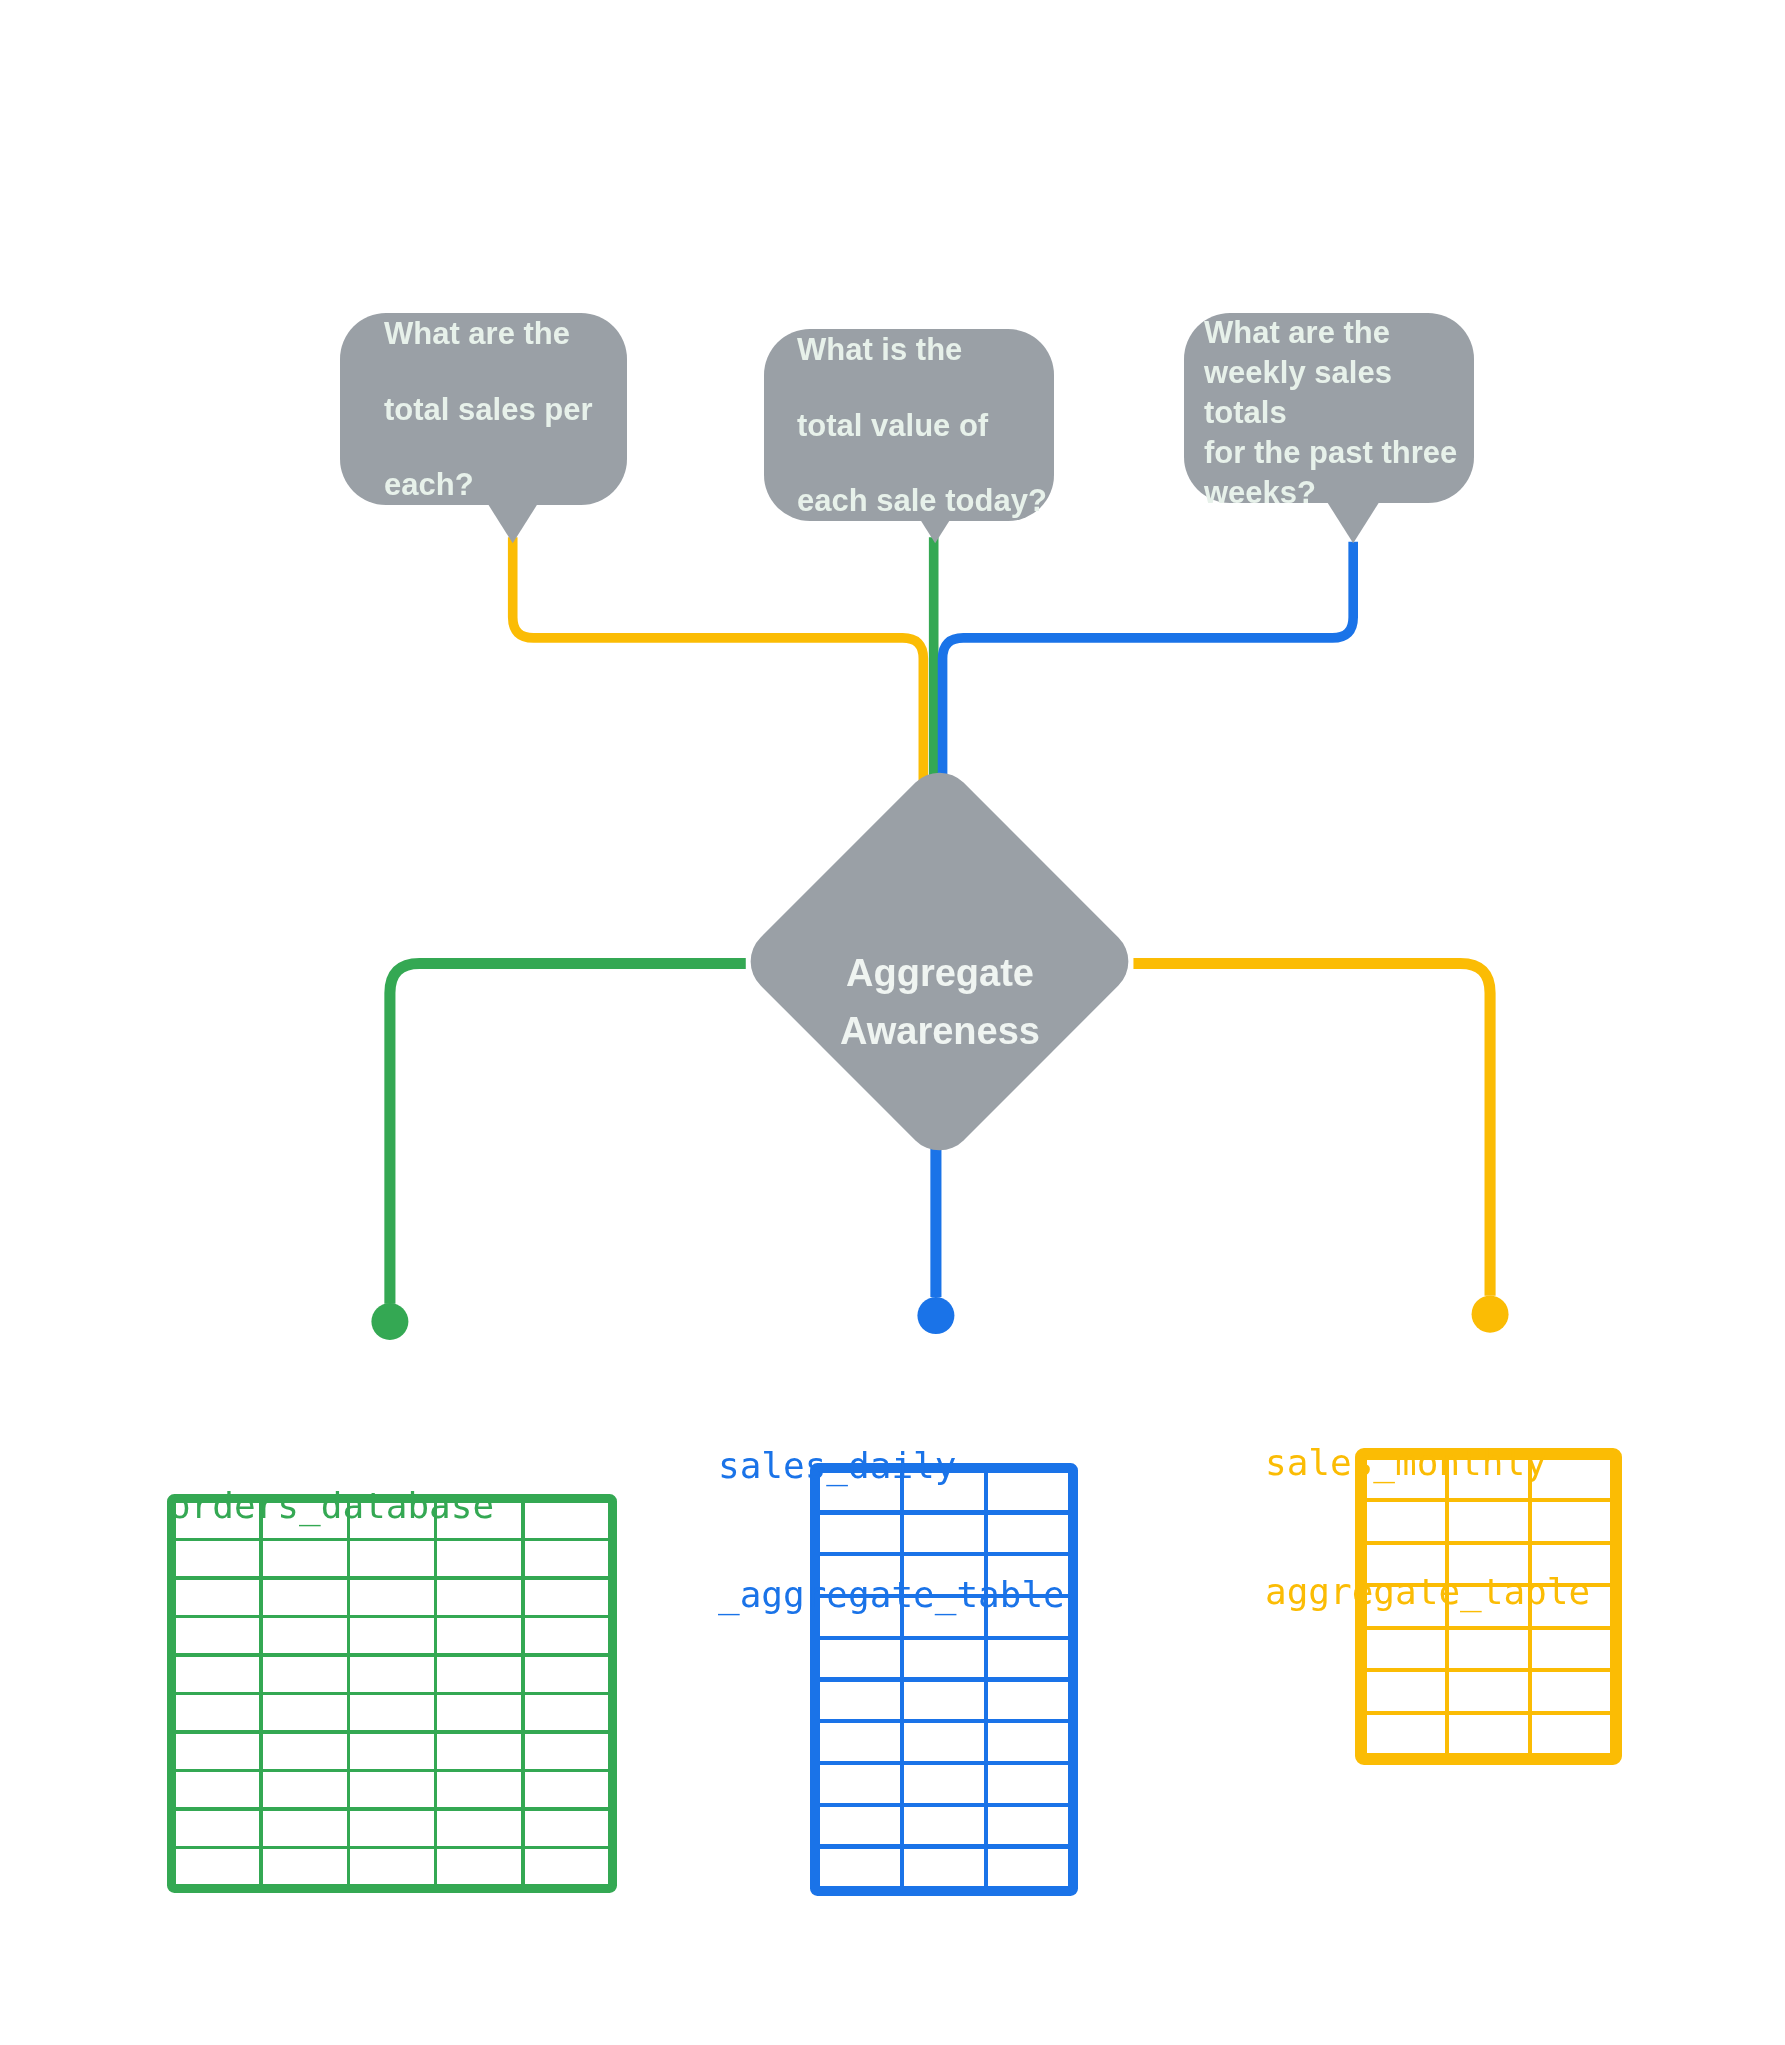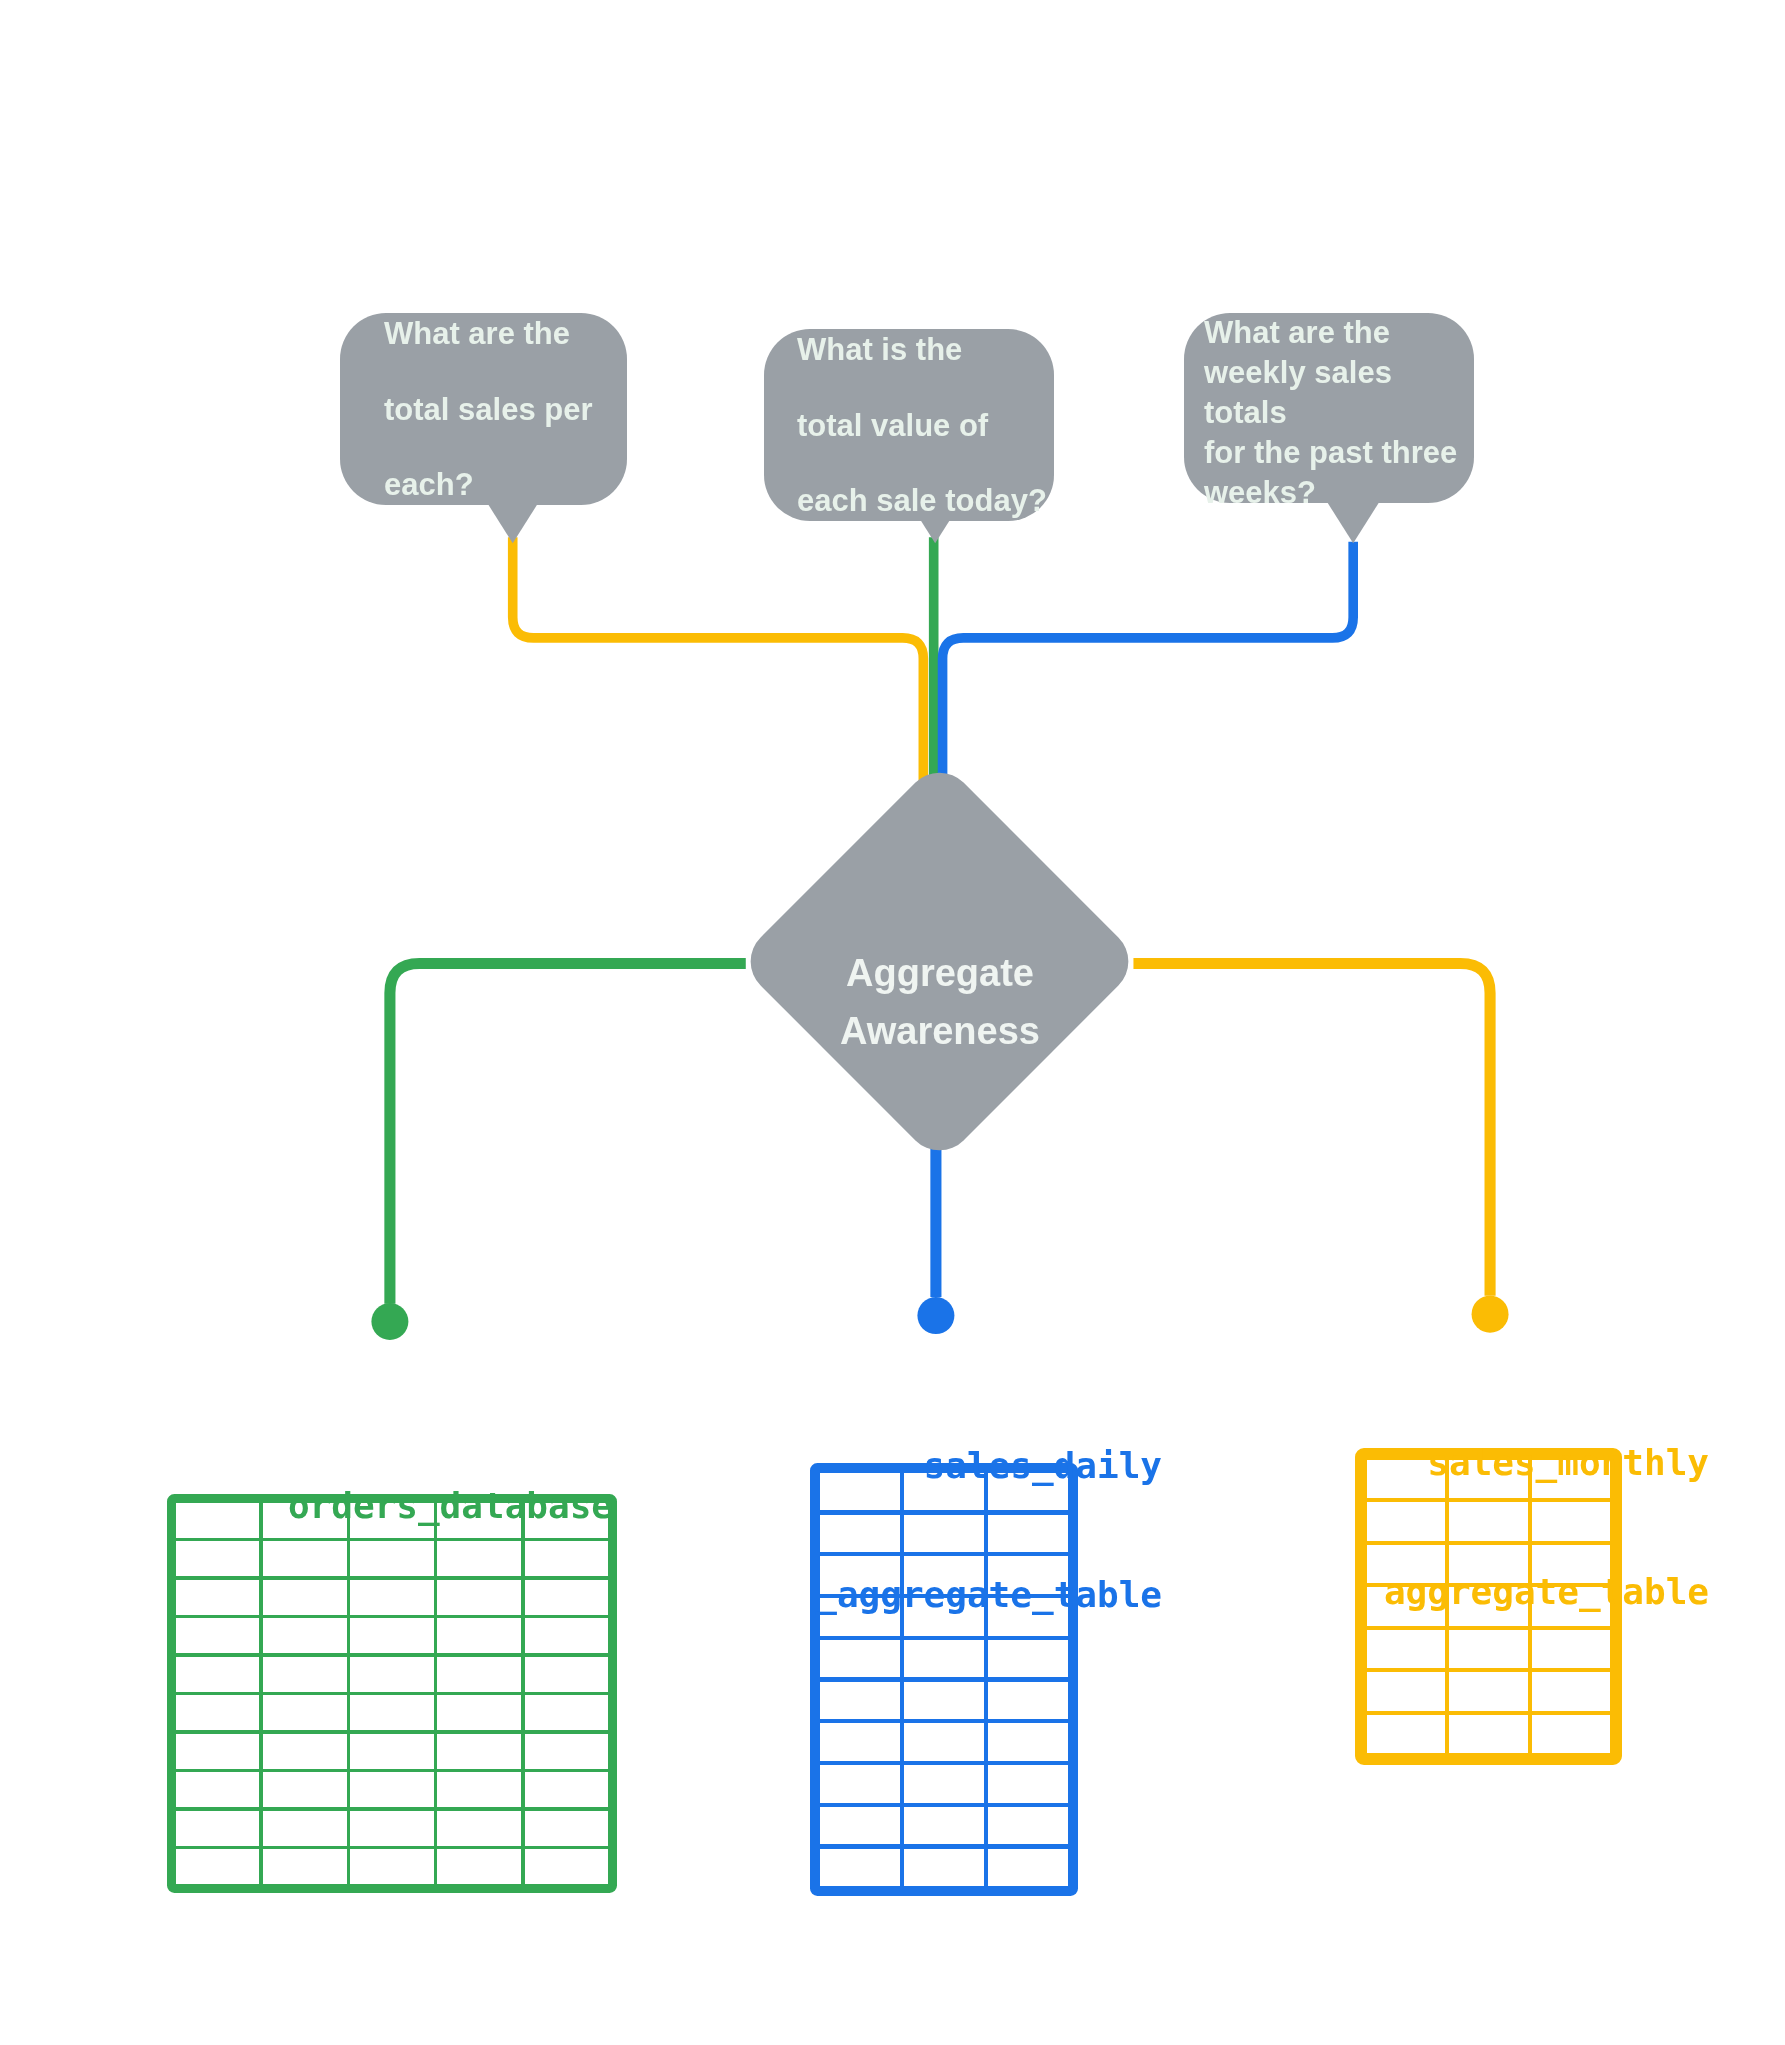--- a/index.html
+++ b/index.html
@@ -45,23 +45,23 @@
   .diamond-label{
     position:absolute;z-index:3;
     left:755px;top:907px;width:370px;
     text-align:center;
     color:var(--diamond-text);
     font-size:38px;font-weight:bold;line-height:58px;margin-top:37px;
   }
   
   .tbl-label{
     position:absolute;z-index:3;width:444px;
-    text-align:right;
+    text-align:left;
     font-family:"DejaVu Sans Mono",monospace;
-    font-size:36px;font-weight:bold;line-height:43px;
+    font-size:36px;font-weight:normal;line-height:43px;
     white-space:pre;
   }
   .tbl-label-green{left:169px;top:1398px;color:var(--green);}
   .tbl-label-blue{left:718px;top:1358px;color:var(--blue);}
   .tbl-label-yellow{left:1265px;top:1355px;color:var(--yellow);}
   
   .data-table{
     position:absolute;z-index:2;
     display:grid;box-sizing:border-box;
     border-style:solid;

